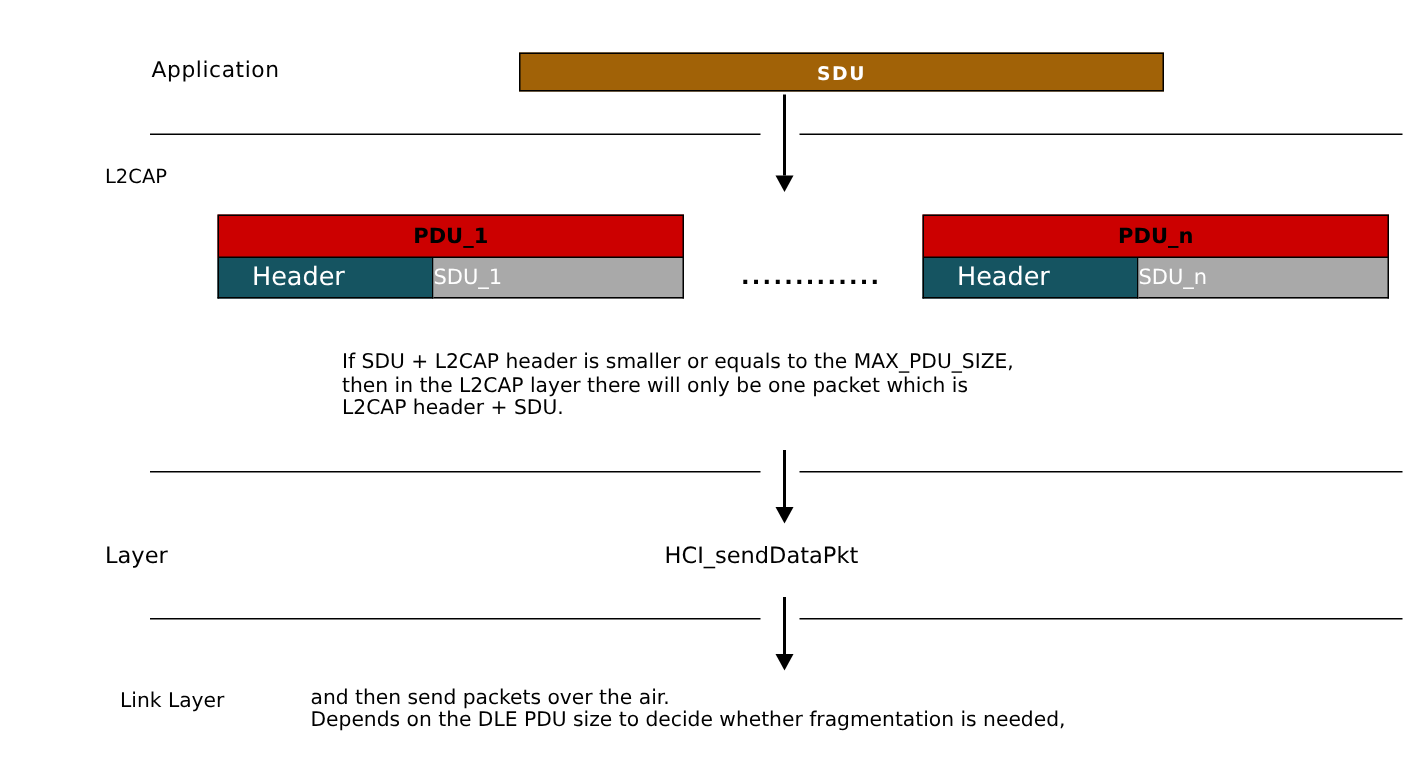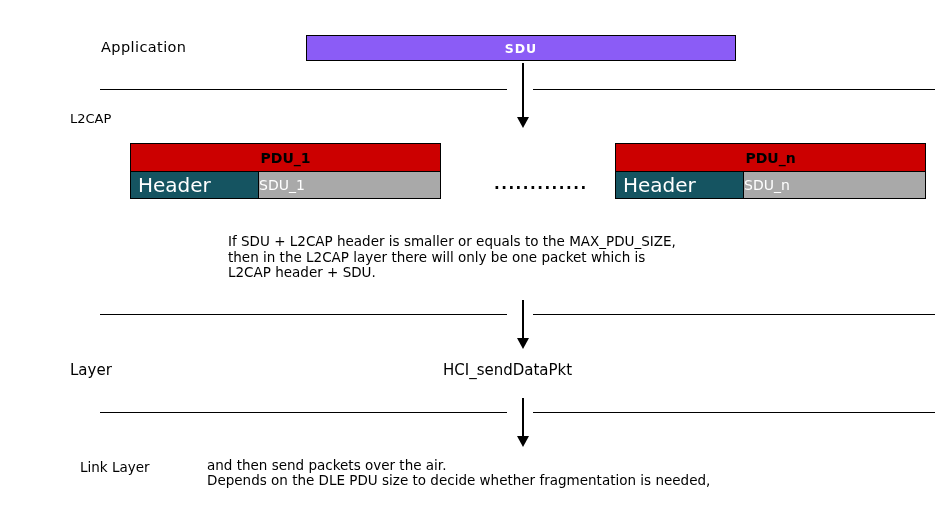--- a/index.html
+++ b/index.html
@@ -19,31 +19,31 @@
 
   
   .sdu-box {
     position:absolute; left:306px; top:35px; width:428px; height:24px;
     border:1px solid #000; display:flex; align-items:center; justify-content:center;
     color:#fff; font-weight:bold; font-size:12.5px; letter-spacing:1px;
   }
 
   
   .pdu { position:absolute; top:143px; width:311px; }
-  #pdu-first { left:130px;border-radius:21px; }
+  #pdu-first { left:145px;border-radius:21px; }
   #pdu-last  { left:615px; }
   .pdu-title {
     height:27px; border:1px solid #000;
     display:flex; align-items:center; justify-content:center;
     font-weight:bold; font-size:14px; color:#000;
   }
   .pdu-row { display:flex; }
   .pdu-header {
     width:120px; height:26px; border:1px solid #000; border-top:none;
-    color:#fff; font-size:20px; display:flex; align-items:center; padding-left:7px;
+    color:#fff; font-size:17px; display:flex; align-items:center; padding-left:22px;
   }
   .pdu-payload {
     flex:1; height:26px; border:1px solid #000; border-top:none; border-left:none;
     color:#fff; font-size:14px; display:flex; align-items:center; 
   }
 
   
   #pdu-dots {
     position:absolute; left:494px; top:175px; font-size:15px; font-weight:bold;
     letter-spacing:1.5px; color:#000;
@@ -68,21 +68,21 @@
 
   
   .note { position:absolute; font-size:13.5px; line-height:15.5px; color:#000; white-space:nowrap; }
   #l2cap-note { left:228px; top:234px; }
   #linklayer-note { left:207px; top:458px; line-height:15px; }
 </style>
 </head>
 <body>
 
 <div class="layer-label" id="application-label">Application</div>
-<div class="sdu-box" style="background-color: #8b5cf6;">SDU</div>
+<div class="sdu-box" style="background-color: #a16207; margin-left: 40px;">SDU</div>
 
 <div class="divider-seg div-left" style="top:89px"></div>
 <div class="divider-seg div-right" style="top:89px"></div>
 
 <div class="arrow" id="arrow-1">
   <div class="shaft"></div>
   <div class="head"></div>
 </div>
 
 <div class="layer-label" id="l2cap-label">L2CAP</div>

